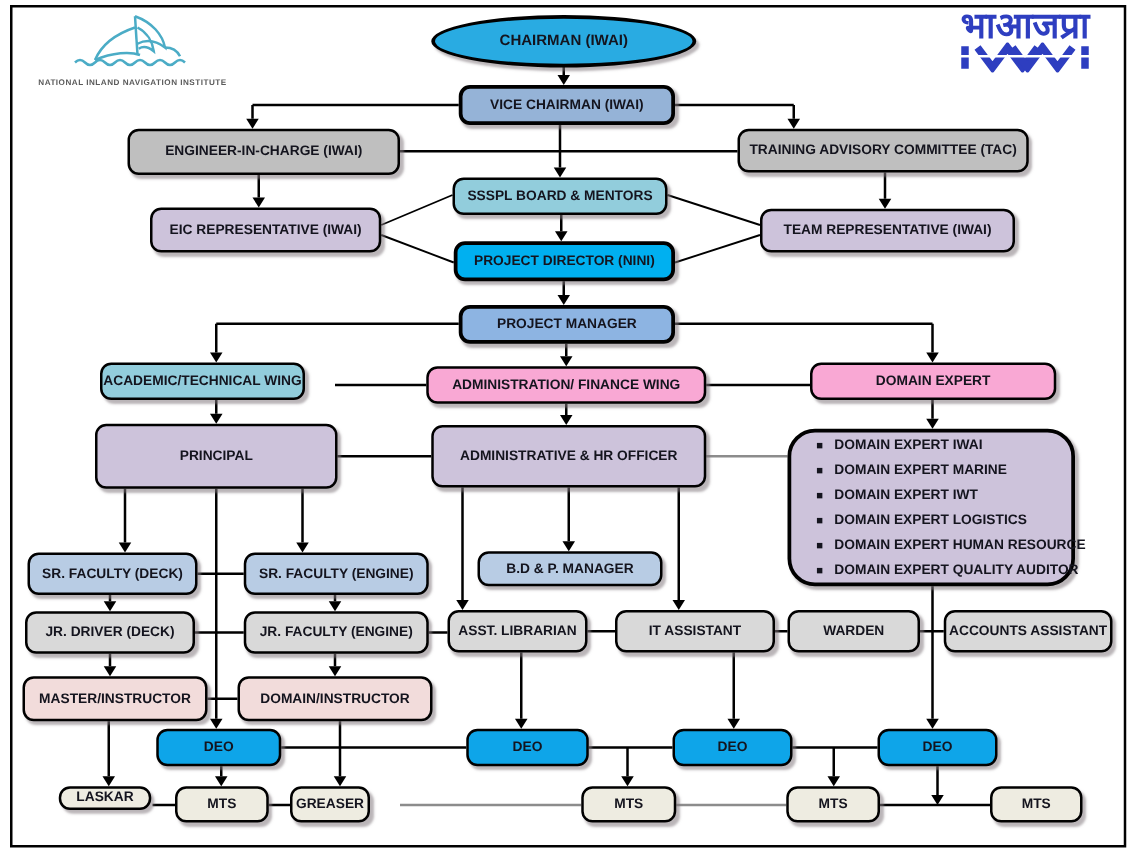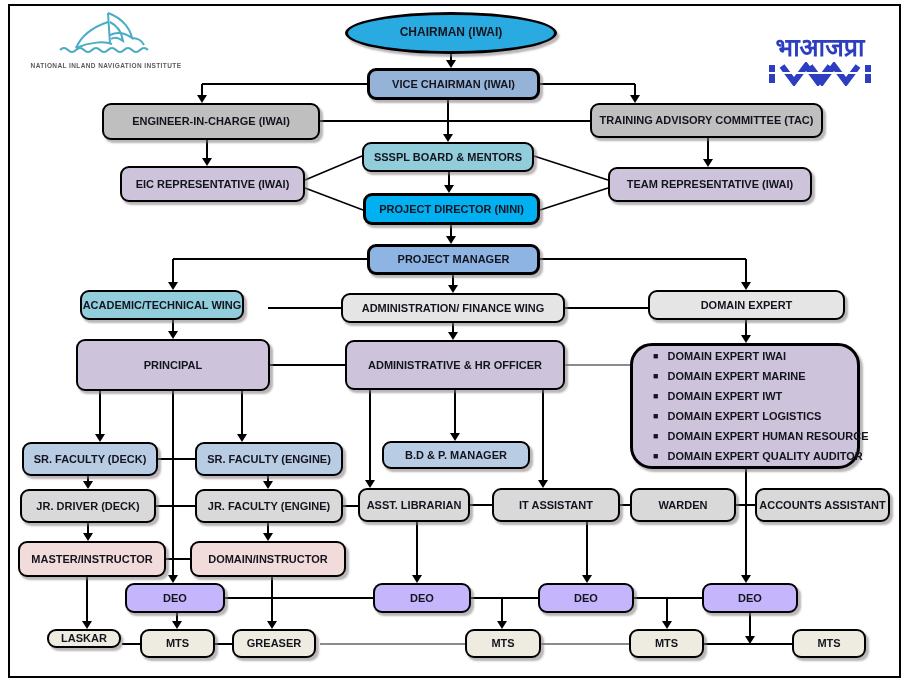--- a/index.html
+++ b/index.html
@@ -14,42 +14,42 @@
     font-weight:bold;font-size:11px;text-align:center;white-space:nowrap;
     box-shadow:2.5px 3px 2px rgba(130,120,125,.55);
     box-sizing:border-box;line-height:1.1;
   }
   .bd3{border-width:3px;}
   .ellipse{border-radius:50%;font-size:12px;}
   .c-chair{background:#29ABE2;}
   .c-vice{background:#95B3D7;}
   .c-gray{background:#BFBFBF;}
   .c-cyan{background:#92CDDC;}
-  .c-cyan2{background:#e5e5e5;}
+  .c-cyan2{background:#f9a8d4;}
   .c-purple{background:#CDC3DB;}
   .c-pd{background:#00B0F0;}
   .c-pm{background:#8DB4E2;}
   .c-blue{background:#B8CCE4;}
   .c-lgray{background:#D9D9D9;}
   .c-pink{background:#F2DCDB;}
-  .c-green{background:#c4b5fd;}
+  .c-green{background:#0ea5e9;}
   .c-beige{background:#EEECE1;}
   .ln{position:absolute;background:#000;}
   .ln.gray{background:#8c8c8c;}
   .ar{position:absolute;width:0;height:0;border-left:5px solid transparent;
       border-right:5px solid transparent;border-top:8px solid #000;}
   #domain-list{flex-direction:column;align-items:flex-start;justify-content:center;
       padding-left:20px;border-radius:22px;border-width:3px;white-space:nowrap;}
   #domain-list .li{display:flex;align-items:center;gap:9px;line-height:20px;font-size:11px;}
   #domain-list .blt{font-size:9px;}
   #svg-overlay{position:absolute;left:0;top:0;}
   #logo-left{position:absolute;left:26px;top:8px;width:160px;text-align:center;}
   #logo-left .cap{font-size:6.5px;font-weight:bold;color:#5a5a5a;letter-spacing:.4px;margin-top:-2px;}
   #logo-right{position:absolute;left:752px;top:6px;width:136px;text-align:center;color:#2E3EC0;}
-  #logo-right .hin{font-size:25px;font-weight:bold;line-height:28px;font-family:"DejaVu Sans",sans-serif;margin-top:28px;}
+  #logo-right .hin{font-size:29px;font-weight:bold;line-height:28px;font-family:"DejaVu Sans",sans-serif;}
   .sr-only{position:absolute;width:1px;height:1px;overflow:hidden;clip:rect(0 0 0 0);}
 </style>
 </head>
 <body>
 
 <div id="stage">
   <div id="frame"></div>
 
   <div id="logo-left">
     <svg width="120" height="52" viewBox="0 0 120 52">
@@ -260,17 +260,17 @@
   <div class="box c-lgray" style="left:630px;top:488px;width:106px;height:34px">WARDEN</div>
   <div class="box c-lgray" style="left:755px;top:488px;width:135px;height:34px">ACCOUNTS ASSISTANT</div>
   <div class="box c-pink" style="left:18px;top:541px;width:148px;height:36px">MASTER/INSTRUCTOR</div>
   <div class="box c-pink" style="left:190px;top:541px;width:156px;height:36px">DOMAIN/INSTRUCTOR</div>
   <div class="box c-green" style="left:125px;top:583px;width:100px;height:30px">DEO</div>
   <div class="box c-green" style="left:373px;top:583px;width:98px;height:30px">DEO</div>
   <div class="box c-green" style="left:538px;top:583px;width:96px;height:30px">DEO</div>
   <div class="box c-green" style="left:702px;top:583px;width:96px;height:30px">DEO</div>
   <div class="box c-beige" style="left:47px;top:629px;width:74px;height:19px">LASKAR</div>
   <div class="box c-beige" style="left:140px;top:629px;width:75px;height:29px">MTS</div>
-  <div class="box c-beige" style="left:232px;top:629px;width:84px;height:29px">GREASER</div>
+  <div class="box c-beige" style="left:232px;top:629px;width:64px;height:29px">GREASER</div>
   <div class="box c-beige" style="left:465px;top:629px;width:76px;height:29px">MTS</div>
   <div class="box c-beige" style="left:629px;top:629px;width:75px;height:29px">MTS</div>
   <div class="box c-beige" style="left:792px;top:629px;width:74px;height:29px">MTS</div>
 </div>
 
 </body></html>

